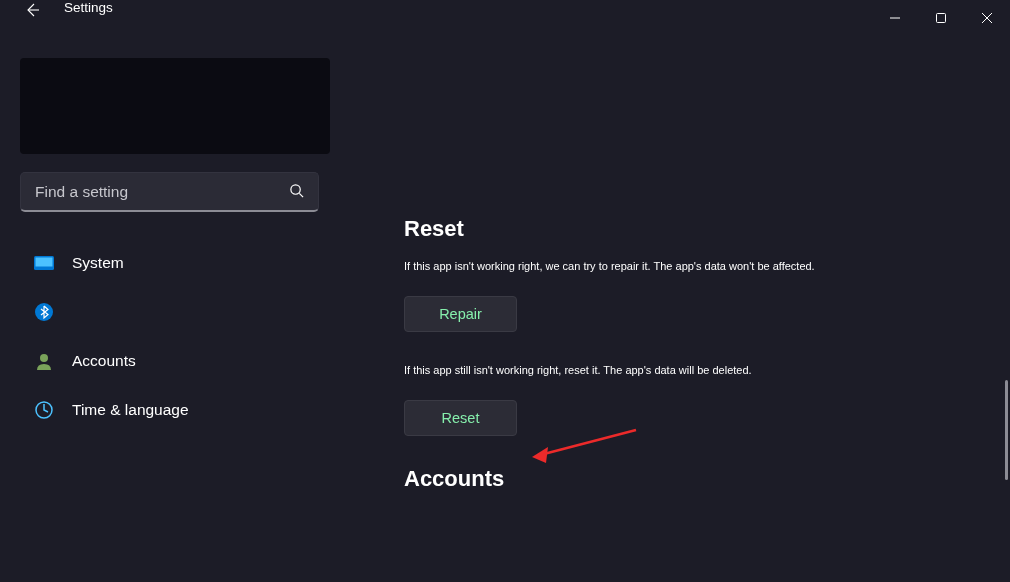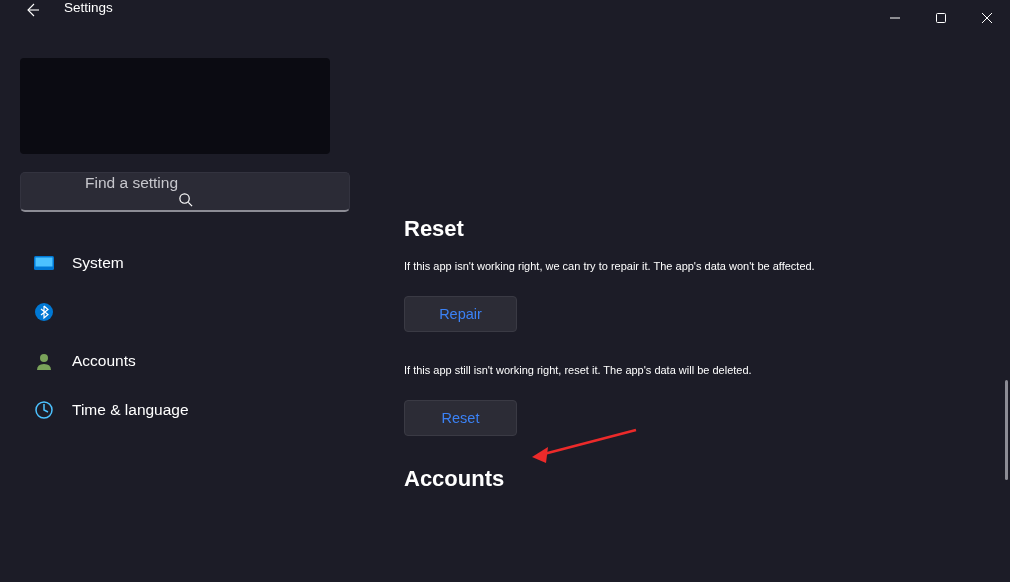--- a/index.html
+++ b/index.html
@@ -58,31 +58,30 @@
     flex-direction: column;
   }
   .darkbox {
     width: 310px;
     height: 96px;
     background: #0b0b12;
     border-radius: 4px;
     margin-bottom: 18px;
   }
   .search-wrap {
-    width: 330px;
+    width: 299px;
     height: 40px;
     background: #2b2b36;
     border: 1px solid #33333f;
     border-bottom: 2px solid #8c8c95;
     border-radius: 5px;
     display: flex;
     align-items: center;
     padding: 0 14px;
     margin-bottom: 28px;
-    flex-direction: column;
   }
   .search-input {
     flex: 1;
     background: transparent;
     border: none;
     outline: none;
     color: #c7c7cd;
     font-size: 15.5px;
   }
   .search-input::placeholder { color: #c7c7cd; }
@@ -145,21 +144,21 @@
     line-height: 24px;
     margin-bottom: 18px;
     max-width: 560px;
   }
   .action-btn {
     width: 113px;
     height: 36px;
     background: #2c2c36;
     border: 1px solid #3a3a44;
     border-radius: 4px;
-    color: #3b82f6;
+    color: #86efac;
     font-size: 14.5px;
     cursor: pointer;
     display: flex;
     align-items: center;
     justify-content: center;
     margin-bottom: 26px;
   }
   .arrow-annot {
     position: absolute;
     left: 528px;

